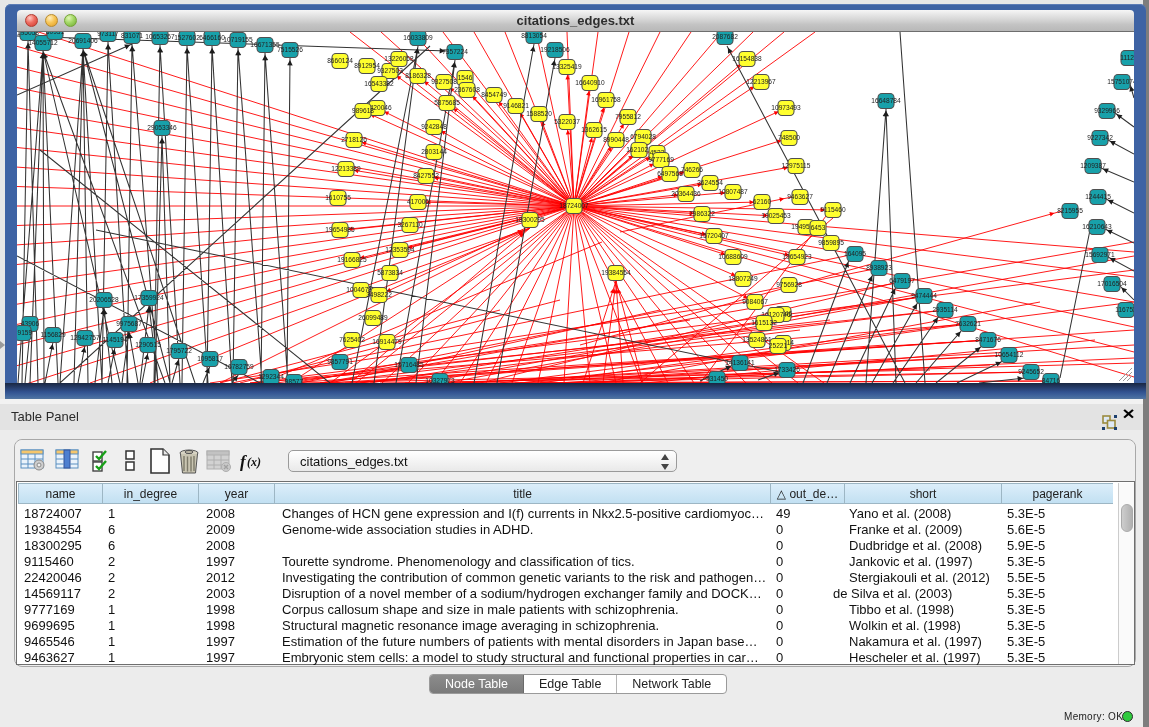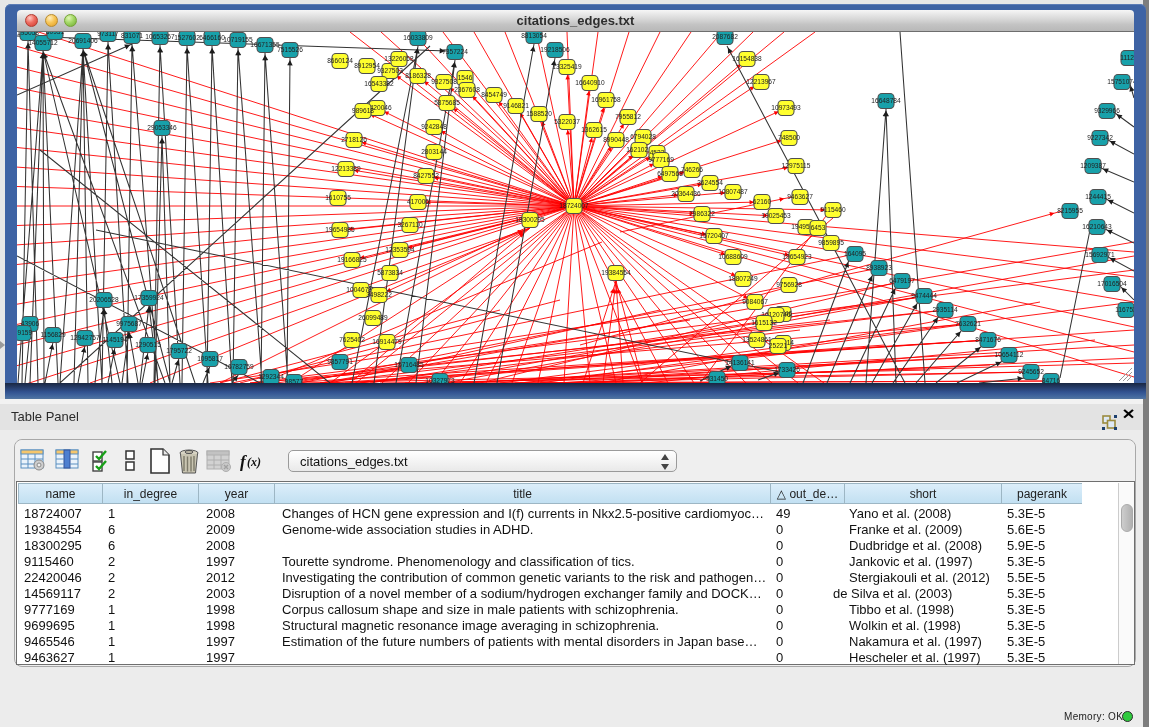--- a/index.html
+++ b/index.html
@@ -420,21 +420,21 @@
         </div>
     </div>
   </div>
   <div id="thead">
       <div class="hcell" style="left:18px;width:84px"><span>name</span></div>
 <div class="hcell" style="left:102px;width:96px"><span>in_degree</span></div>
 <div class="hcell" style="left:198px;width:76px"><span>year</span></div>
 <div class="hcell" style="left:274px;width:496px"><span>title</span></div>
 <div class="hcell" style="left:770px;width:74px"><span>△ out_de…</span></div>
 <div class="hcell" style="left:844px;width:157px"><span>short</span></div>
-<div class="hcell" style="left:1001px;width:81px"><span>pagerank</span></div>
+<div class="hcell" style="left:1001px;width:112px"><span>pagerank</span></div>
     </div>
   <div style="position:absolute;left:16px;top:82px;width:1119px;height:184px;border:1px solid #6f6f6f;background:#fff"></div>
   <div id="rows">
       <div class="trow" style="top:106px">
 <span style="left:24px">18724007</span>
 <span style="left:108px">1</span>
 <span style="left:206px">2008</span>
 <span style="left:282px">Changes of HCN gene expression and I(f) currents in Nkx2.5-positive cardiomyoc…</span>
 <span style="left:776px">49</span>
 <span style="left:849px">Yano et al. (2008)</span>
@@ -508,22 +508,28 @@
 <span style="left:206px">1997</span>
 <span style="left:282px">Estimation of the future numbers of patients with mental disorders in Japan base…</span>
 <span style="left:776px">0</span>
 <span style="left:849px">Nakamura et al. (1997)</span>
 <span style="left:1007px">5.3E-5</span>
 </div>
 <div class="trow" style="top:250px">
 <span style="left:24px">9463627</span>
 <span style="left:108px">1</span>
 <span style="left:206px">1997</span>
+<span style="left:282px">Embryonic stem cells: a model to study structural and functional properties in car…</span>
 <span style="left:776px">0</span>
 <span style="left:849px">Hescheler et al. (1997)</span>
 <span style="left:1007px">5.3E-5</span>
 </div>
     </div>
   <div id="scroll">
       <div class="thumb"></div>
     </div>
+  <div id="tabs">
+    <div class="tab sel">Node Table</div>
+      <div class="tab">Edge Table</div>
+      <div class="tab">Network Table</div>
+  </div>
   <div id="mem">Memory: OK</div>
     <div id="memdot"></div>
 </div>
 </body></html>

